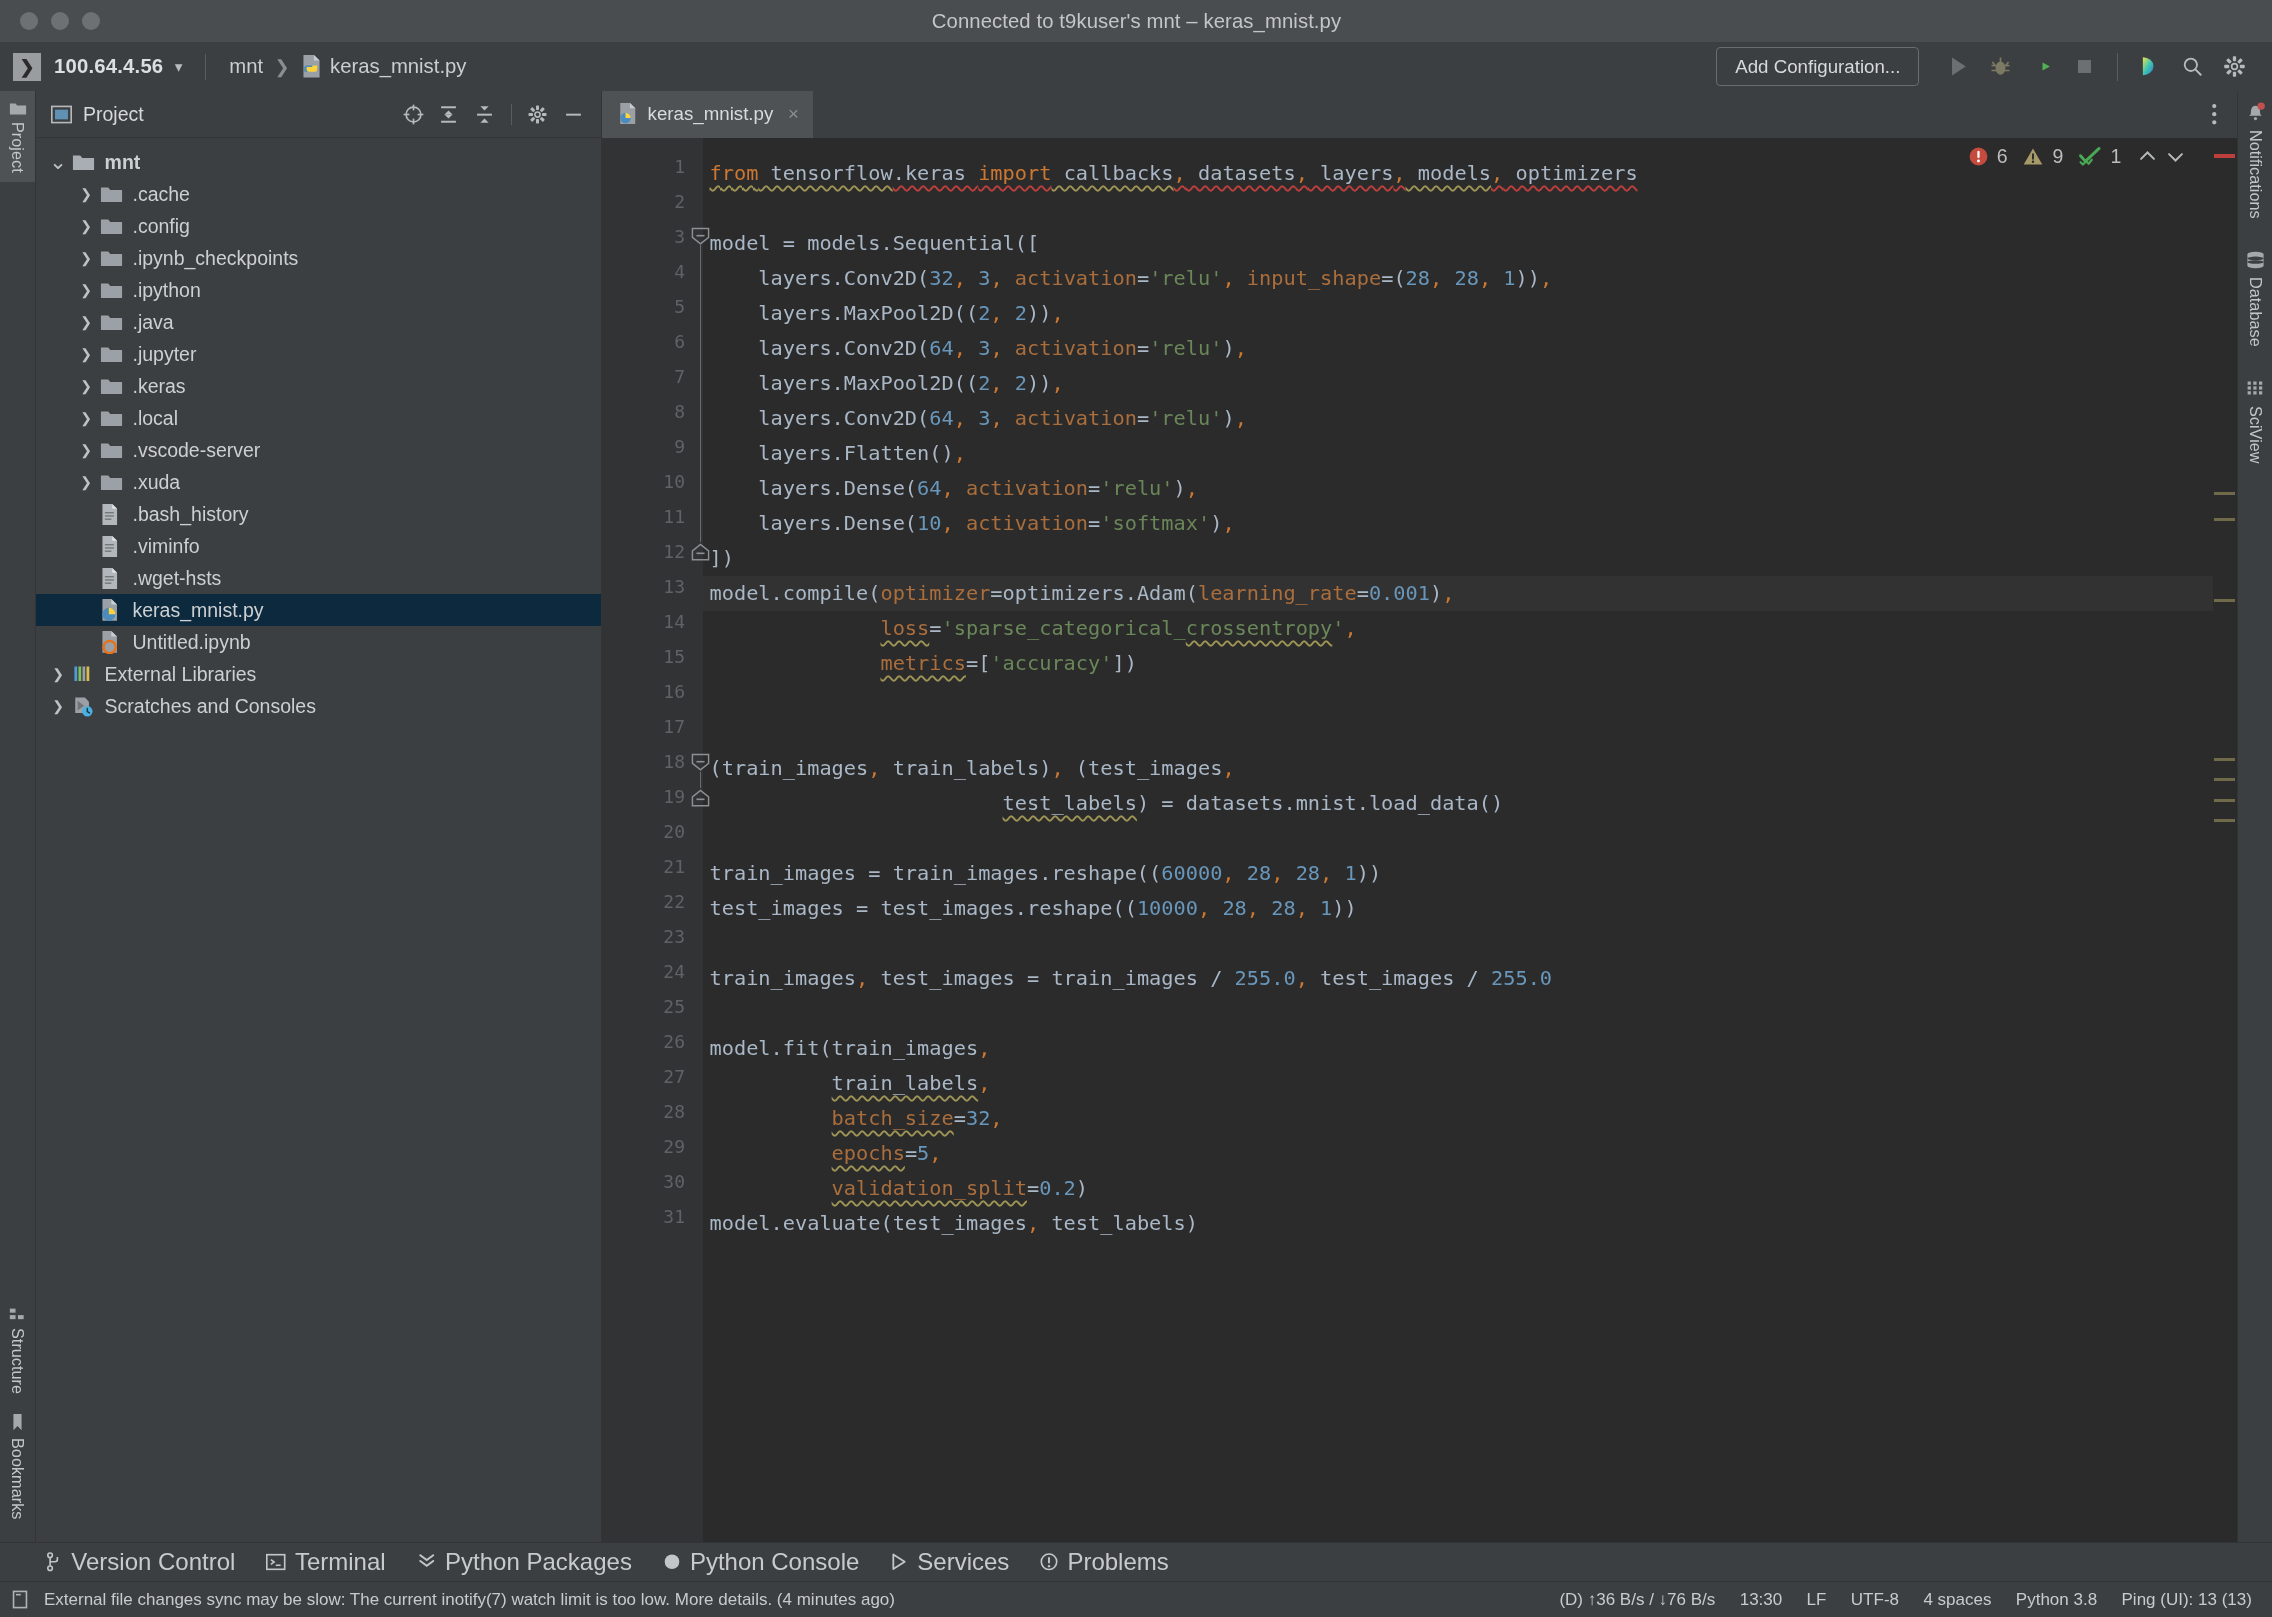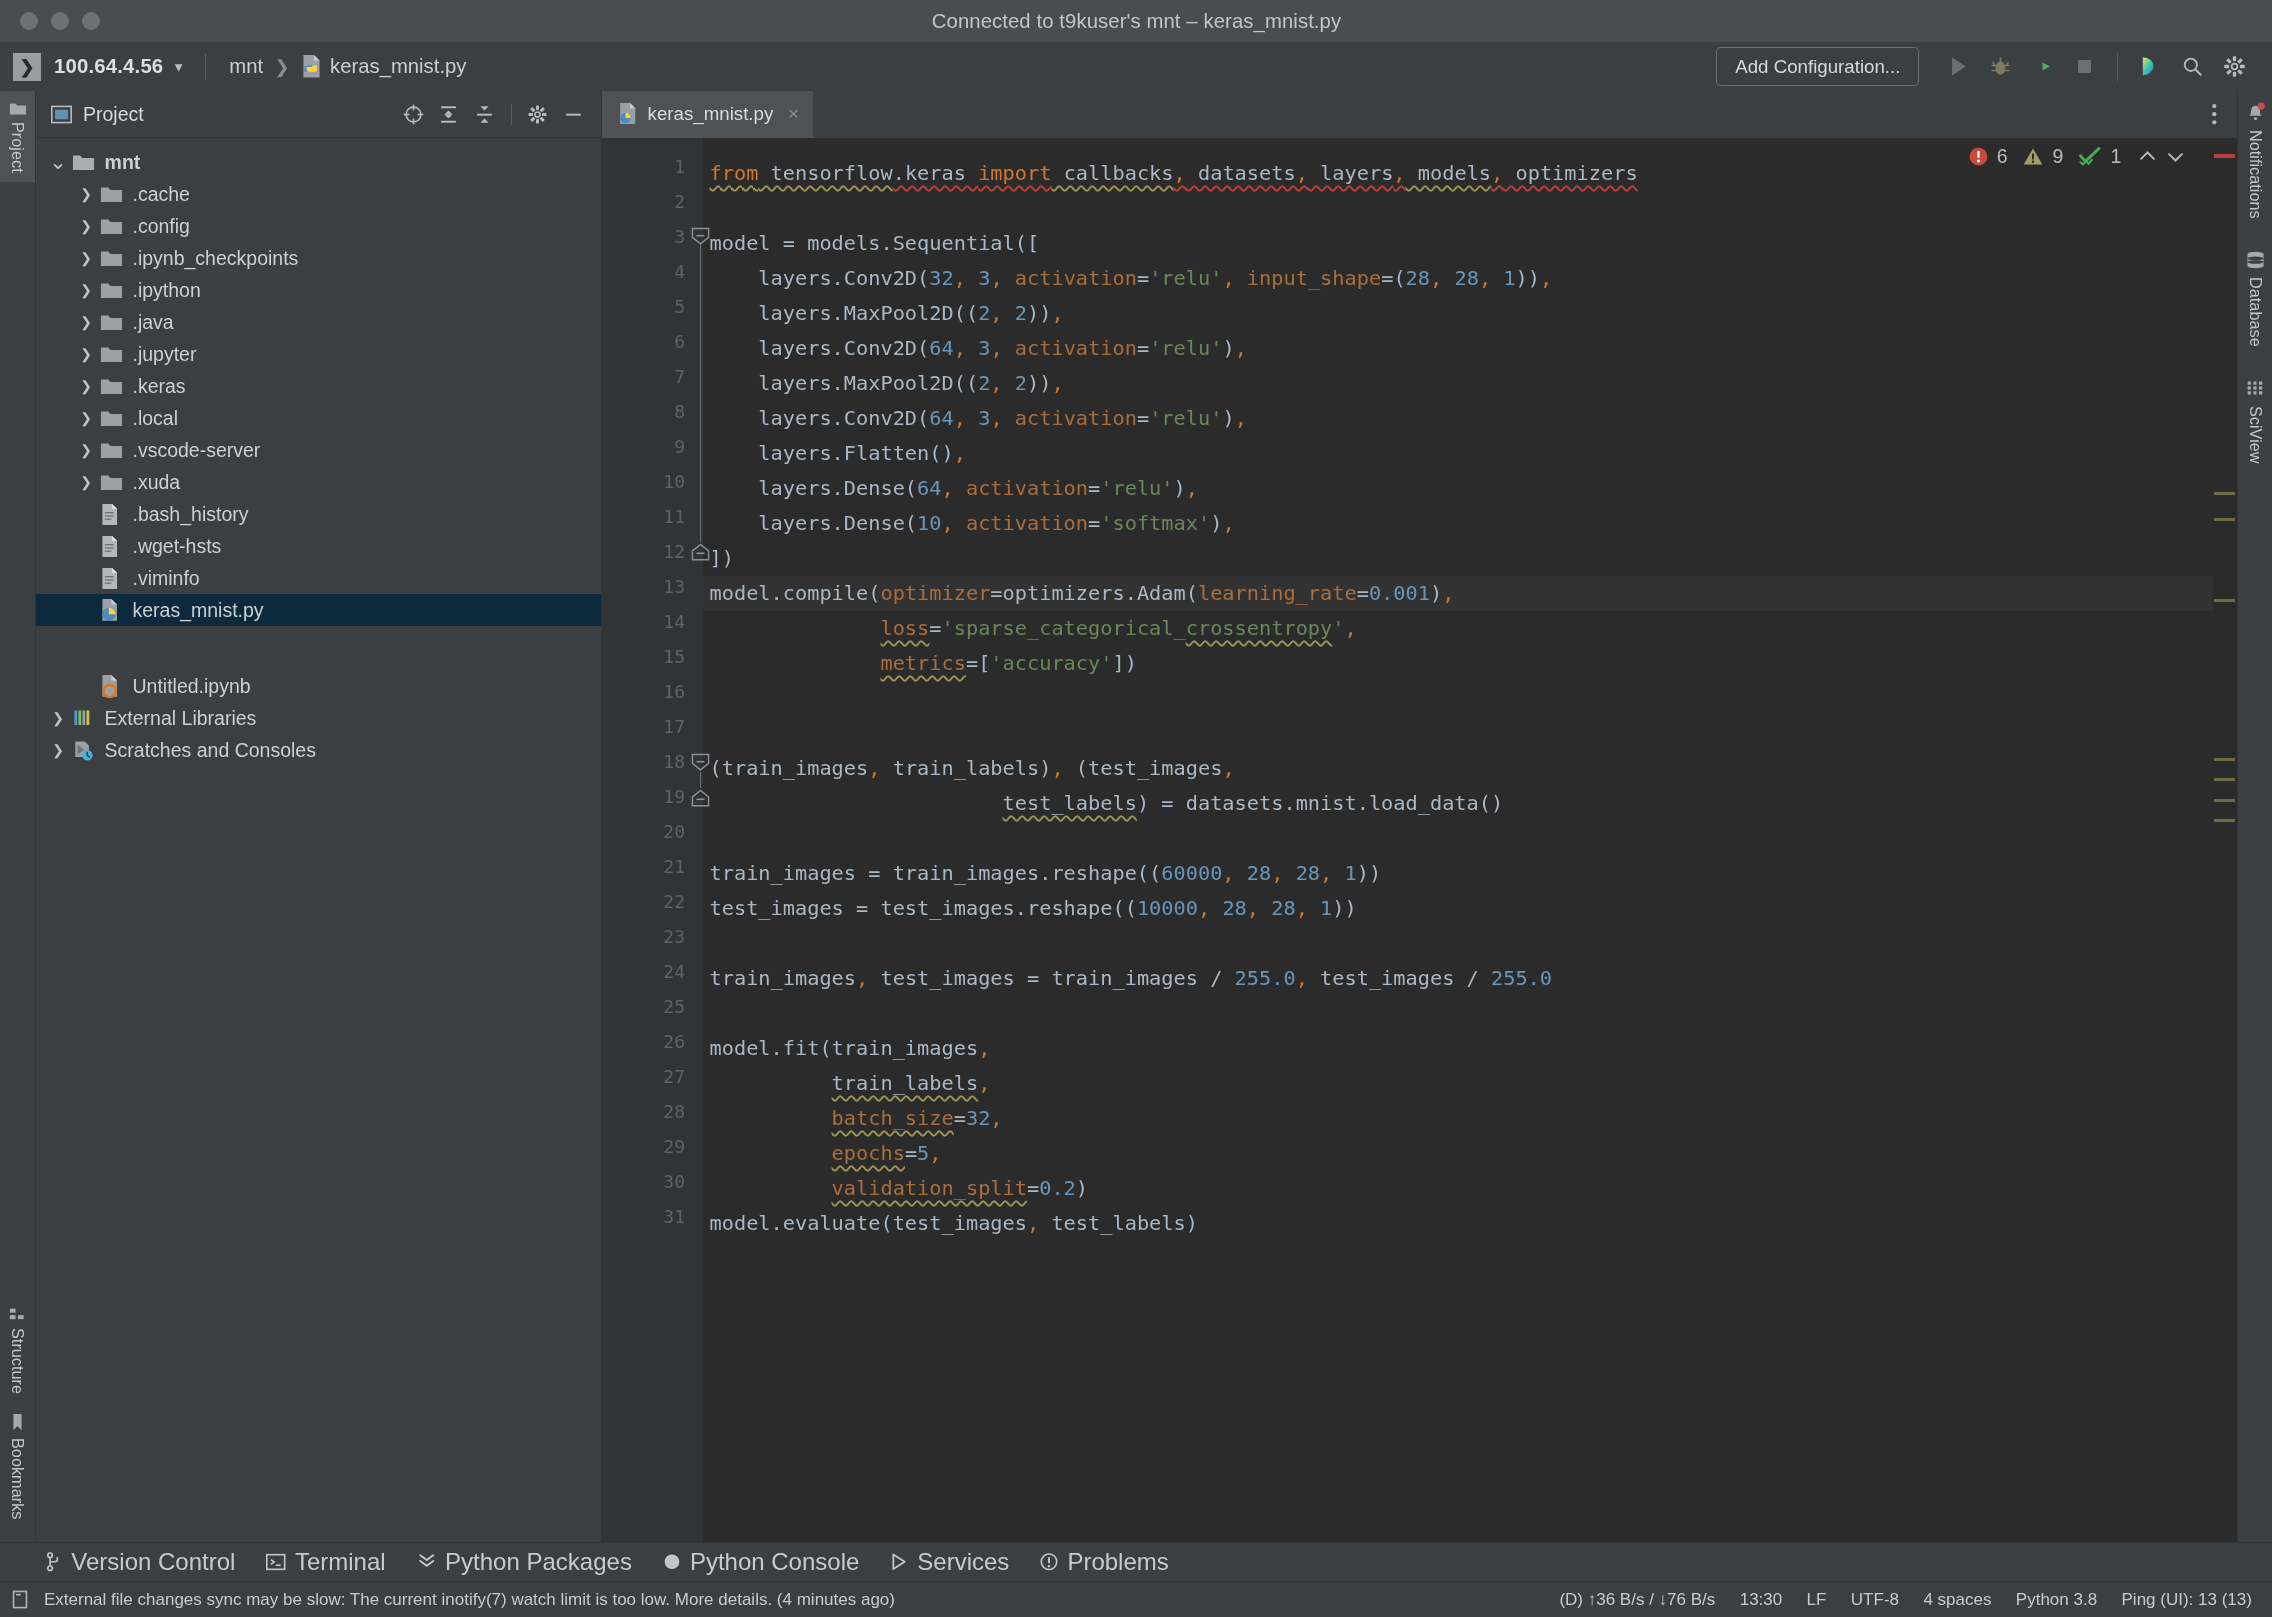--- a/index.html
+++ b/index.html
@@ -480,50 +480,50 @@
               <svg width="19.5" height="23" viewBox="0 0 24 28">
                 <path d="M3 1 h12 l6 6 v20 H3 Z" fill="#b2b7bb"></path>
                 <path d="M15 1 l6 6 h-6 Z" fill="#dfe3e6"></path>
                 <g fill="#6f7478">
                   <rect x="6" y="11" width="11" height="1.6"></rect>
                   <rect x="6" y="15" width="11" height="1.6"></rect>
                   <rect x="6" y="19" width="8" height="1.6"></rect>
                 </g>
               </svg>
             </span>
-            <span class="tlabel">.wget-hsts</span>
+            <span class="tlabel">.viminfo</span>
           </div>
           <div class="trow" style="padding-left: 36px;">
             <span class="arrow none"></span>
             <span style="display: flex; align-items: center; width: 24.4px;">
               <svg width="19.5" height="23" viewBox="0 0 24 28">
                 <path d="M3 1 h12 l6 6 v20 H3 Z" fill="#b2b7bb"></path>
                 <path d="M15 1 l6 6 h-6 Z" fill="#dfe3e6"></path>
                 <g fill="#6f7478">
                   <rect x="6" y="11" width="11" height="1.6"></rect>
                   <rect x="6" y="15" width="11" height="1.6"></rect>
                   <rect x="6" y="19" width="8" height="1.6"></rect>
                 </g>
               </svg>
             </span>
-            <span class="tlabel">.viminfo</span>
+            <span class="tlabel">.wget-hsts</span>
           </div>
           <div class="trow sel" style="padding-left: 36px;">
             <span class="arrow none"></span>
             <span style="display: flex; align-items: center; width: 24.4px;">
               <svg width="21" height="23.6" viewBox="0 0 26 29">
                 <path d="M3 1 h11 l7 7 v20 H3 Z" fill="#9aa0a6"></path>
                 <path d="M14 1 l7 7 h-7 Z" fill="#c8cdd1"></path>
                 <circle cx="11" cy="20" r="8" fill="#4b8bbe"></circle>
                 <path d="M11 12 a8 8 0 0 1 8 8 h-8 z" fill="#ffd43b"></path>
               </svg>
             </span>
             <span class="tlabel">keras_mnist.py</span>
           </div>
-          <div class="trow" style="padding-left: 36px; margin-top: 44px;">
+          <div class="trow" style="padding-left: 36px;">
             <span class="arrow none"></span>
             <span style="display: flex; align-items: center; width: 24.4px;">
               <svg width="21" height="23.6" viewBox="0 0 26 29">
                 <path d="M3 1 h11 l7 7 v20 H3 Z" fill="#9aa0a6"></path>
                 <path d="M14 1 l7 7 h-7 Z" fill="#c8cdd1"></path>
                 <circle cx="12" cy="21" r="7.5" fill="none" stroke="#e8711a" stroke-width="3"></circle>
               </svg>
             </span>
             <span class="tlabel">Untitled.ipynb</span>
           </div>

